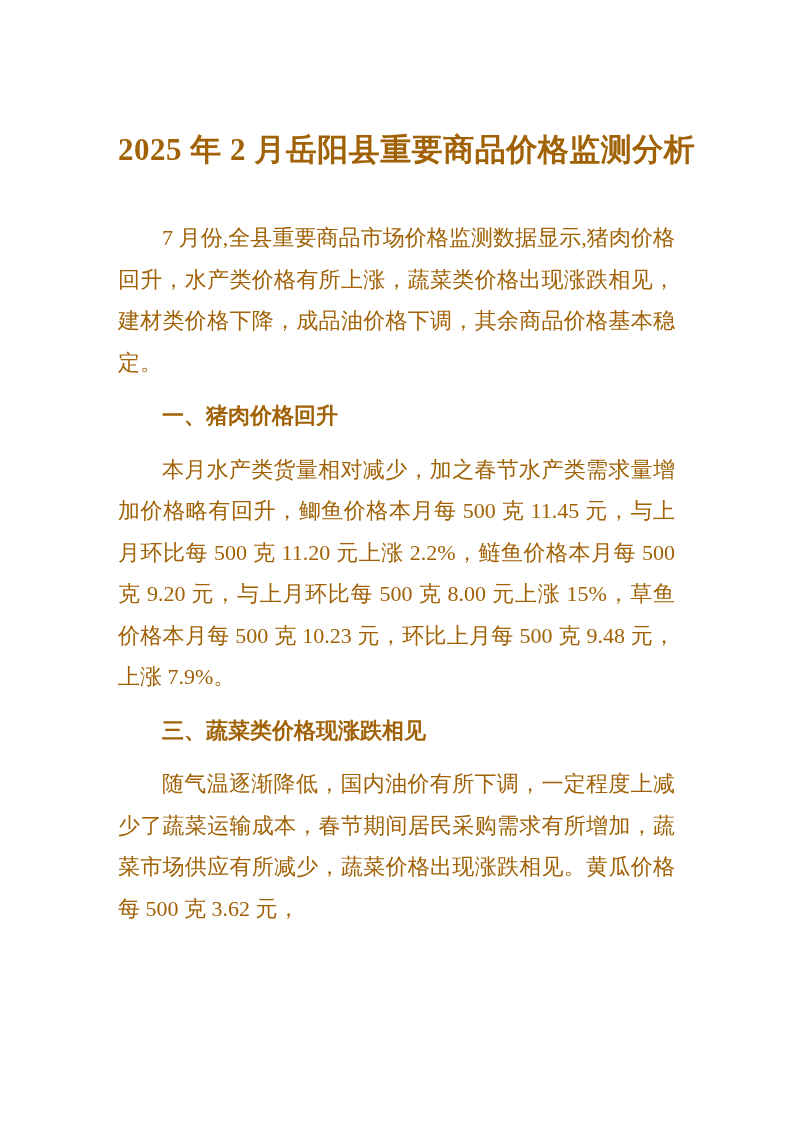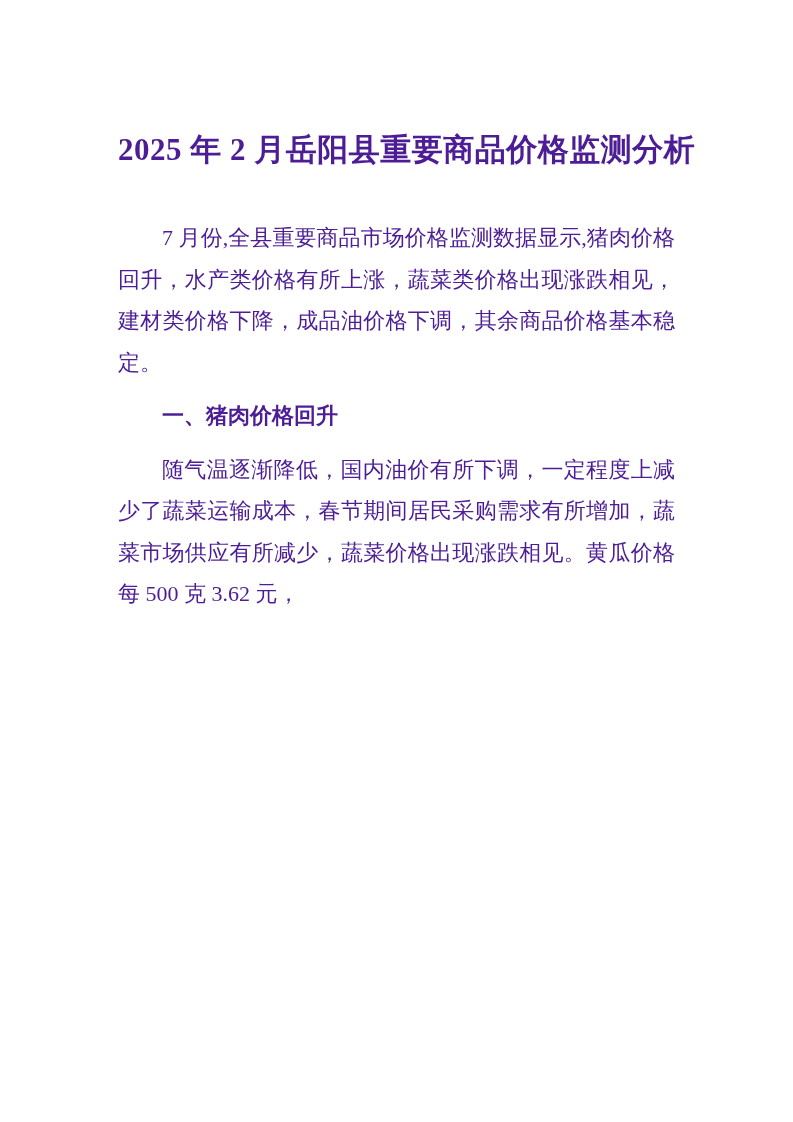--- a/index.html
+++ b/index.html
@@ -9,21 +9,21 @@
   }
   .page {
     position: relative;
     width: 793px;
     height: 1122px;
     background: #ffffff;
     box-sizing: border-box;
     padding: 130px 118px 0 118px;
     overflow: hidden;
     font-family: "Liberation Serif", "DejaVu Serif", serif;
-    color: #4c1d95;
+    color: #a16207;
   }
   .title {
     font-size: 31px;
     line-height: 40px;
     font-weight: bold;
     text-align: center;
     margin: 0 0 47px 0;
     letter-spacing: 0.5px;
     white-space: nowrap;
   }
@@ -55,19 +55,21 @@
   <h1 class="title">2025 年 2 月岳阳县重要商品价格监测分析</h1>
 
   <div class="body-text">
 
     <p class="para"><span>7 月份,全县重要商品</span><span class="alt-font">市场</span><span>价格监测数据显示,猪肉价格回升，水产类价格有所上涨，蔬菜类价格出现涨跌相见，建材类价格下降，成品油价格下调，其余商品价格基本稳定。</span></p>
 
     <h2 class="heading">一、猪肉价格回升</h2>
 
 
 
+    <p class="para">本月水产类货量相对减少，加之春节水产类需求量增加价格略有回升，鲫鱼价格本月每 500 克 11.45 元，与上月环比每 500 克 11.20 元上涨 2.2%，鲢鱼价格本月每 500 克 9.20 元，与上月环比每 500 克 8.00 元上涨 15%，草鱼价格本月每 500 克 10.23 元，环比上月每 500 克 9.48 元，上涨 7.9%。</p>
 
+    <h2 class="heading">三、蔬菜类价格现涨跌相见</h2>
 
     <p class="para">随气温逐渐降低，国内油价有所下调，一定程度上减少了蔬菜运输成本，春节期间居民采购需求有所增加，蔬菜市场供应有所减少，蔬菜价格出现涨跌相见。黄瓜价格每 500 克 3.62 元，</p>
 
   </div>
 
 </div>
 
 </body></html>

